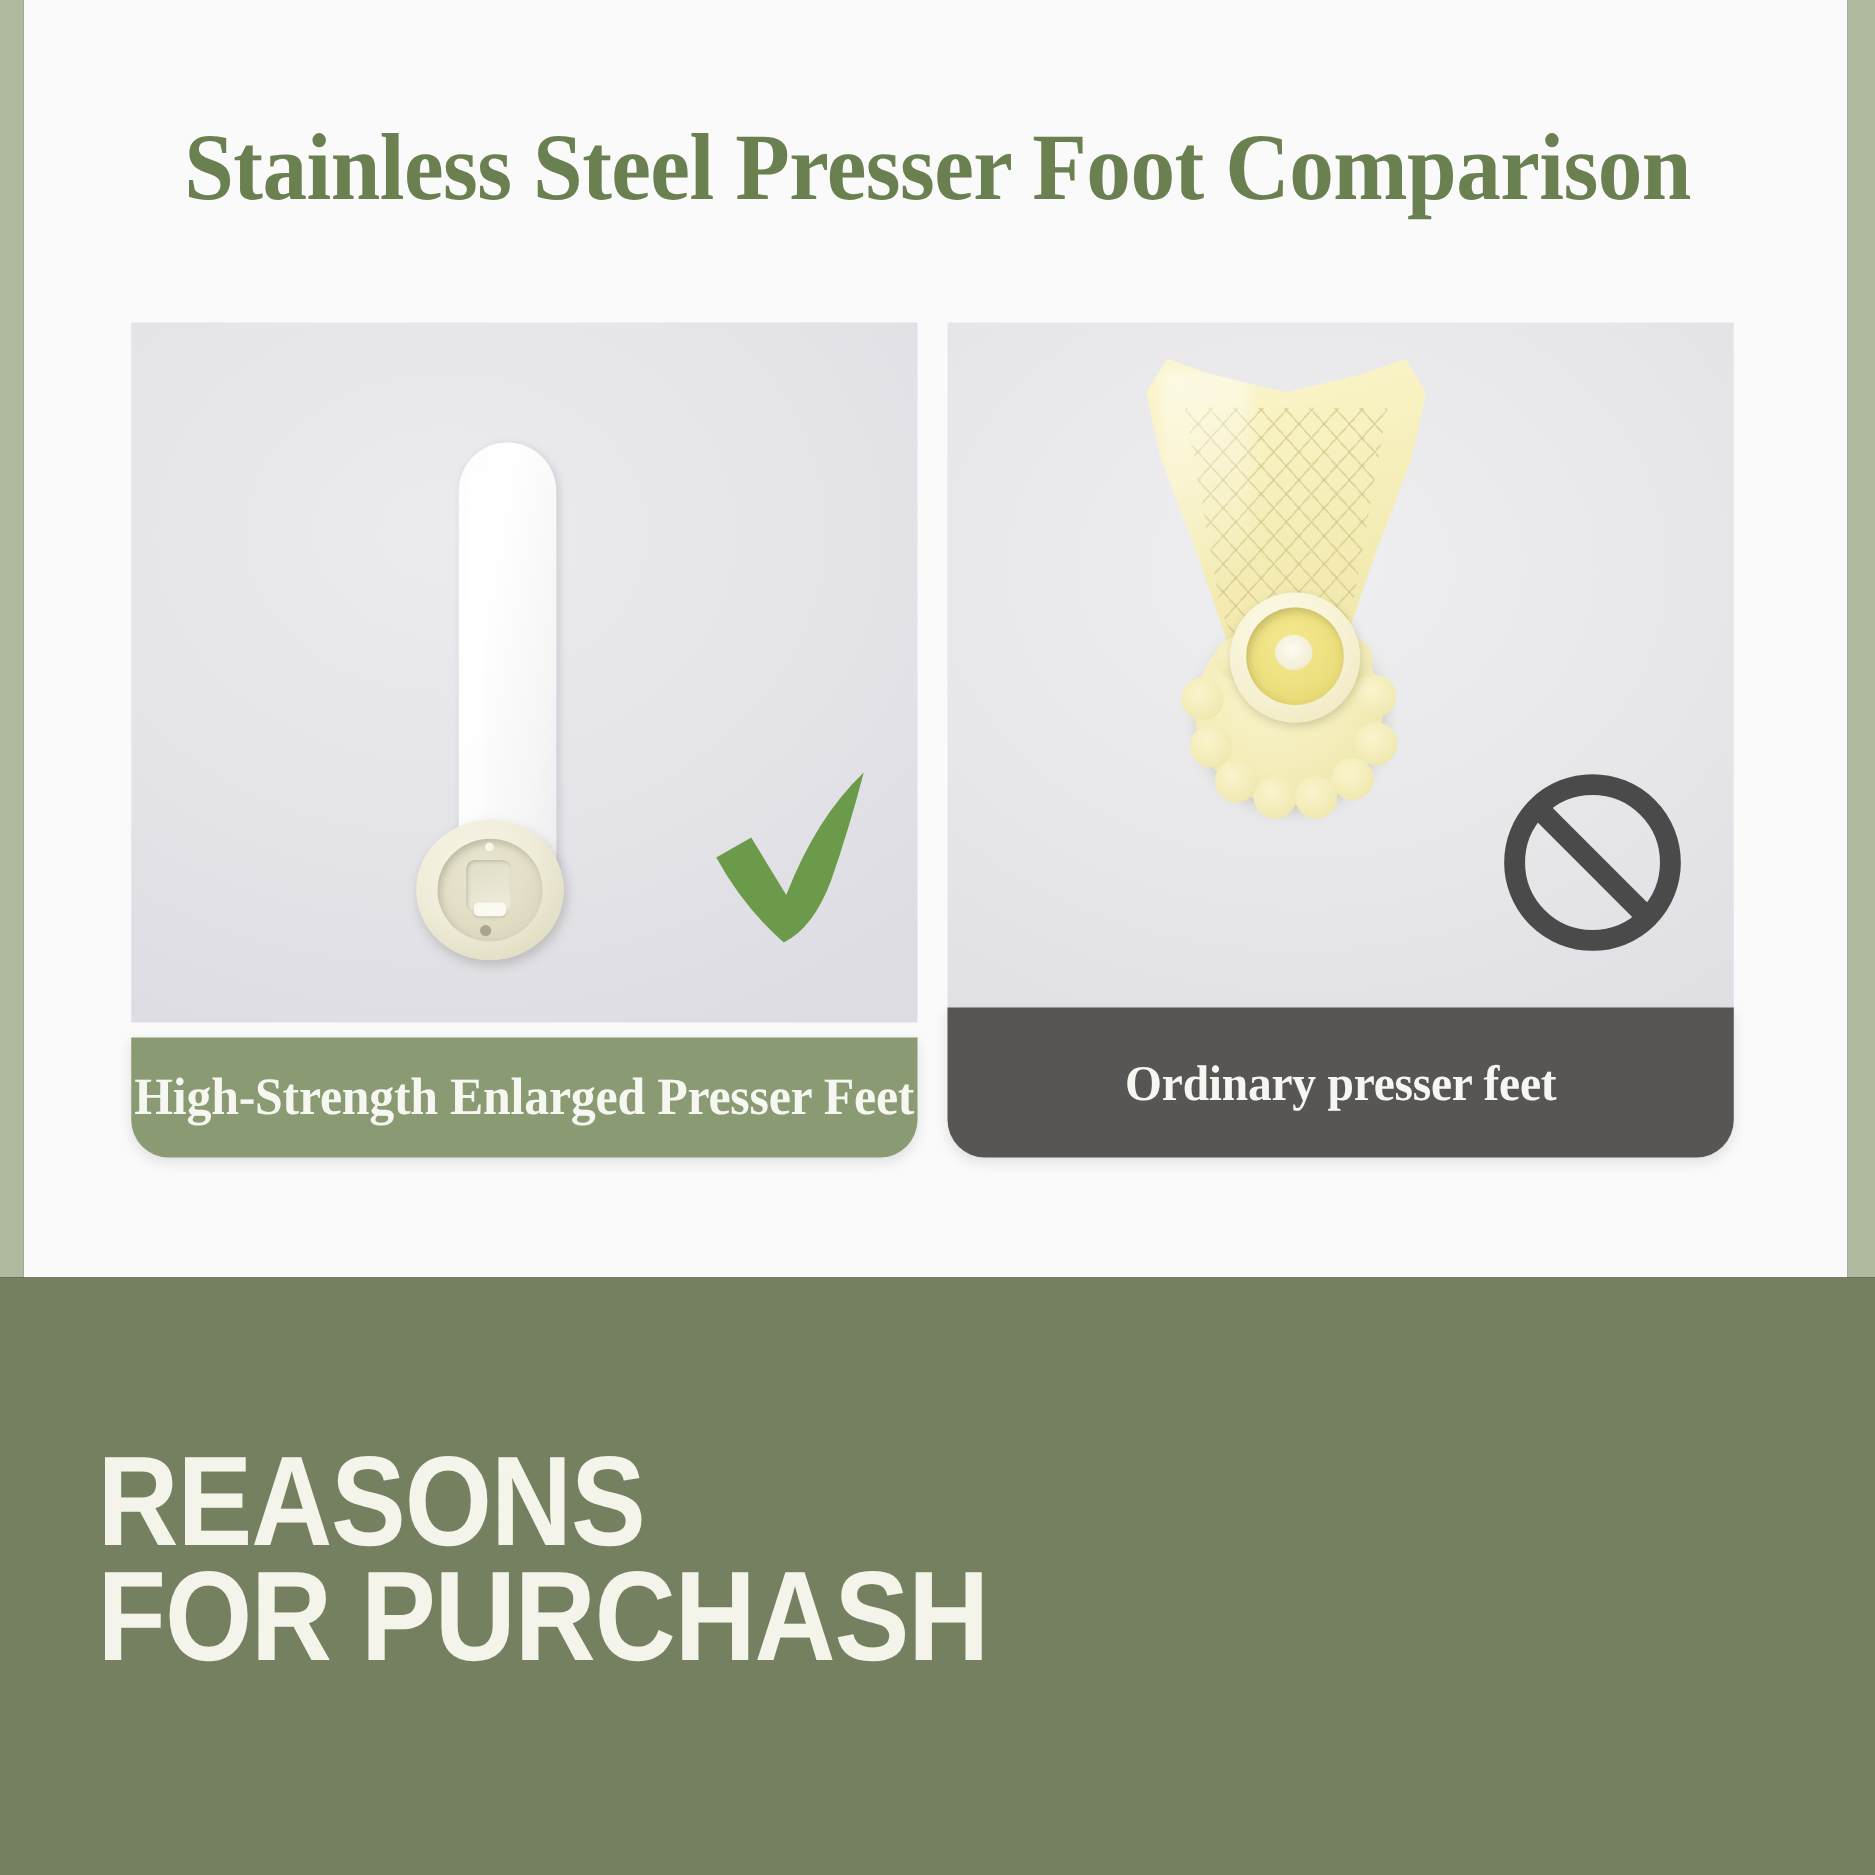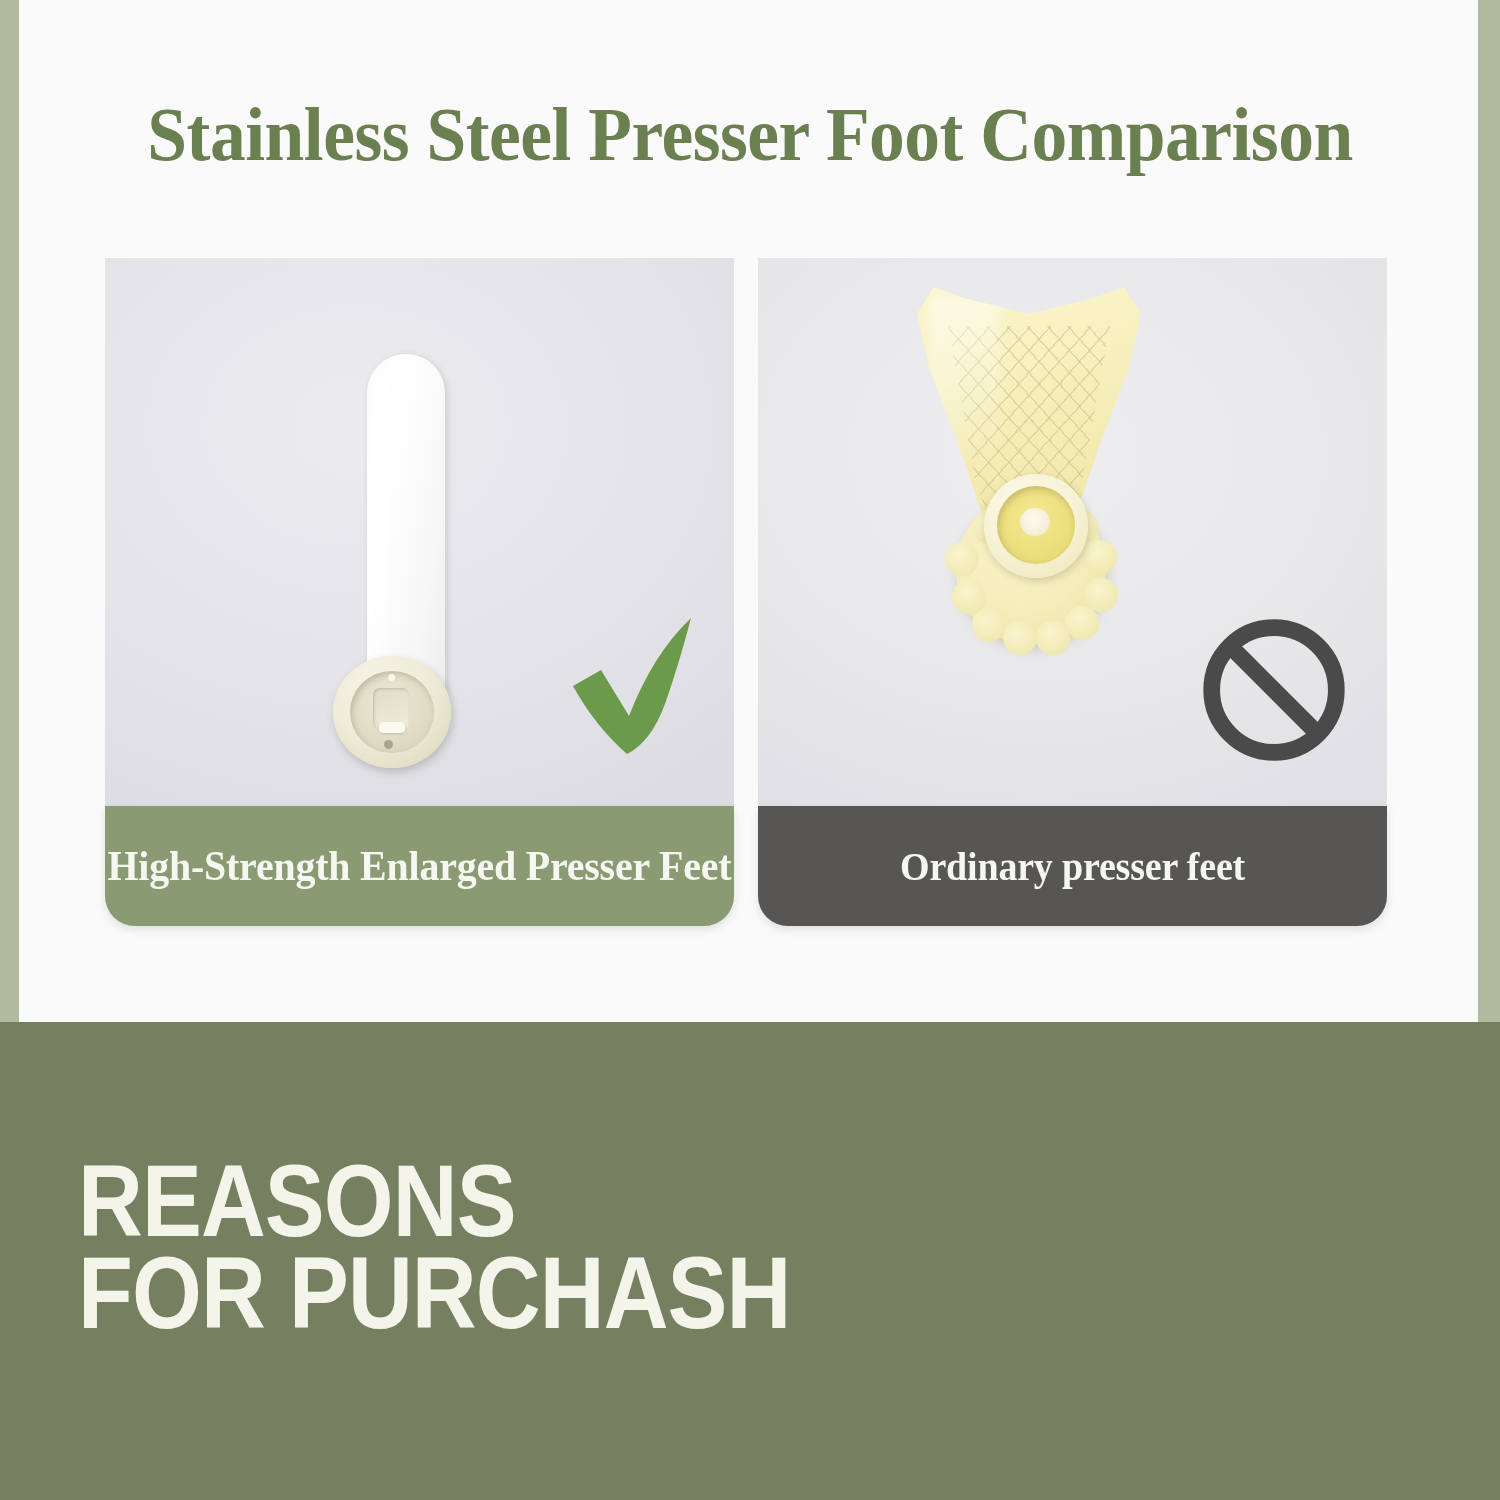--- a/index.html
+++ b/index.html
@@ -94,21 +94,21 @@
     background:
       radial-gradient(ellipse 95% 85% at 45% 35%, #EFEFF1 0%, #E7E7EA 55%, #DEDEE3 100%);
   }
 
   
   .caption-bar {
     position: absolute;
     left: 0;
     bottom: 0;
     width: 100%;
-    height: 120px;
+    height: 96px;
     border-radius: 0 0 30px 30px;
     display: flex;
     align-items: center;
     justify-content: center;
     box-shadow: 0 4px 10px rgba(0,0,0,0.10);
   }
   .caption-bar.good { background: #8A9A73; }
   .caption-bar.bad  { background: #585555; height: 120px; }
 
   .caption-text {

